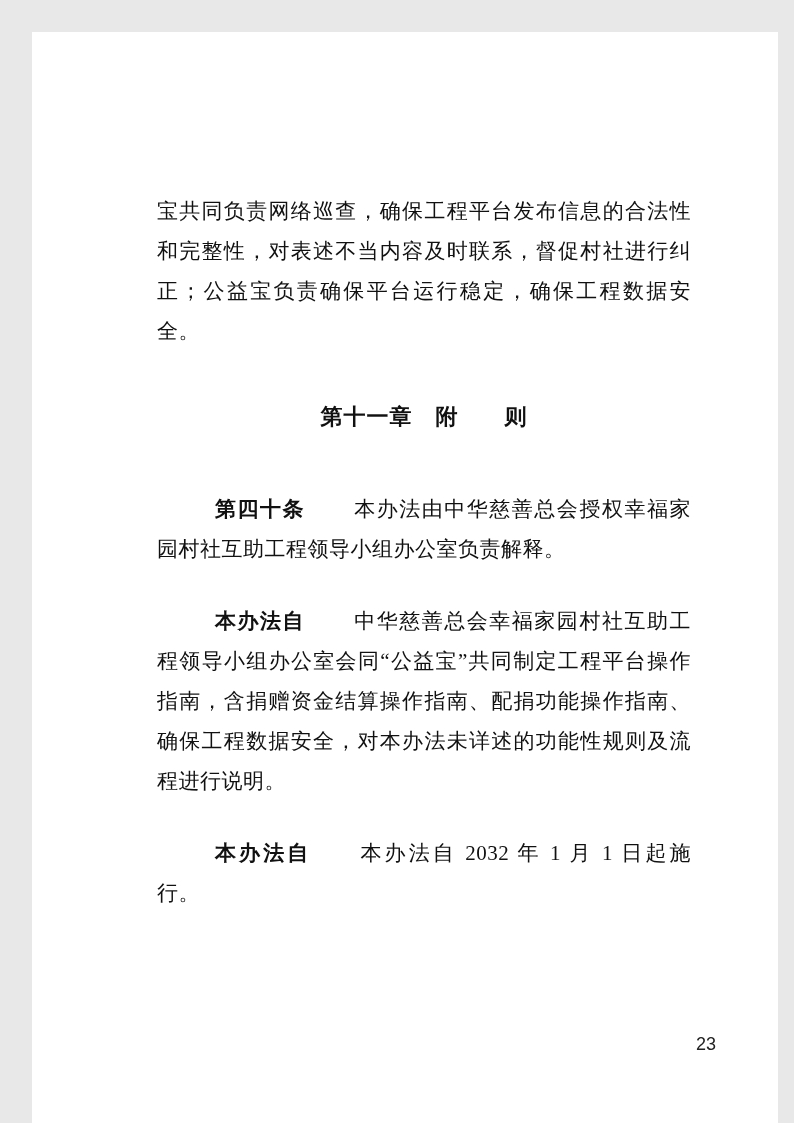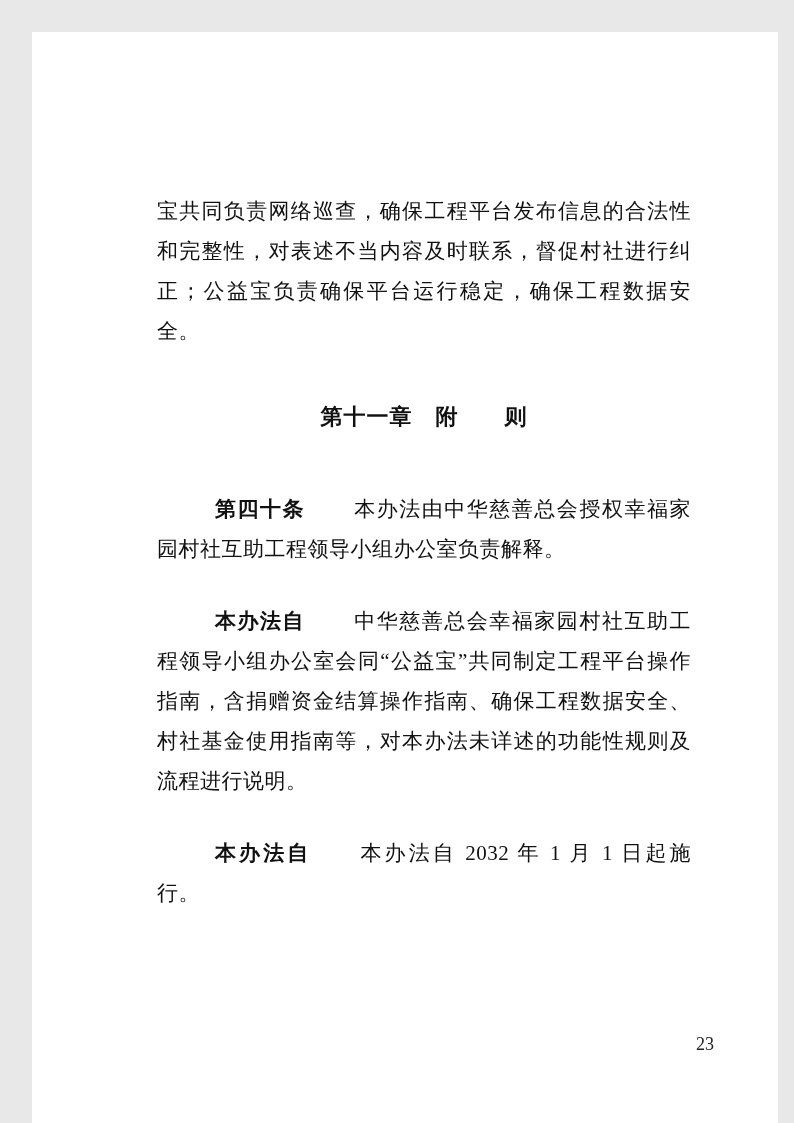--- a/index.html
+++ b/index.html
@@ -43,35 +43,35 @@
   }
   .page-number {
     position: absolute;
     left: 648px;
     top: 985px;
     width: 40px;
     text-align: center;
     font-size: 18px;
     line-height: 22px;
     color: #222222;
-    font-family: Liberation Serif, serif;
+    font-family: Liberation Sans, sans-serif;
   }
 </style>
 </head>
 <body>
 
 <div class="page">
   <div class="content">
 
     <p class="para">宝共同负责网络巡查，确保工程平台发布信息的合法性和完整性，对表述不当内容及时联系，督促村社进行纠正；公益宝负责确保平台运行稳定，确保工程数据安全。</p>
 
     <p class="para chapter-heading">第十一章　附　　则</p>
 
     <p class="article"><span class="article-term">第四十条</span><span>本办法由中华慈善总会授权幸福家园村社互助工程领导小组办公室负责解释。</span></p>
 
-    <p class="article"><span class="article-term">本办法自</span><span>中华慈善总会幸福家园村社互助工程领导小组办公室会同“公益宝”共同制定工程平台操作指南，含捐赠资金结算操作指南、确保工程数据安全、村社基金使用指南等，对本办法未详述的功能性规则及流程进行说明。</span></p>
+    <p class="article"><span class="article-term">本办法自</span><span>中华慈善总会幸福家园村社互助工程领导小组办公室会同“公益宝”共同制定工程平台操作指南，含捐赠资金结算操作指南、配捐功能操作指南、确保工程数据安全，对本办法未详述的功能性规则及流程进行说明。</span></p>
 
     <p class="article"><span class="article-term">本办法自</span><span>本办法自 2032 年 1 月 1 日起施行。</span></p>
 
   </div>
 
   <div class="page-number">23</div>
 </div>
 
 </body></html>

